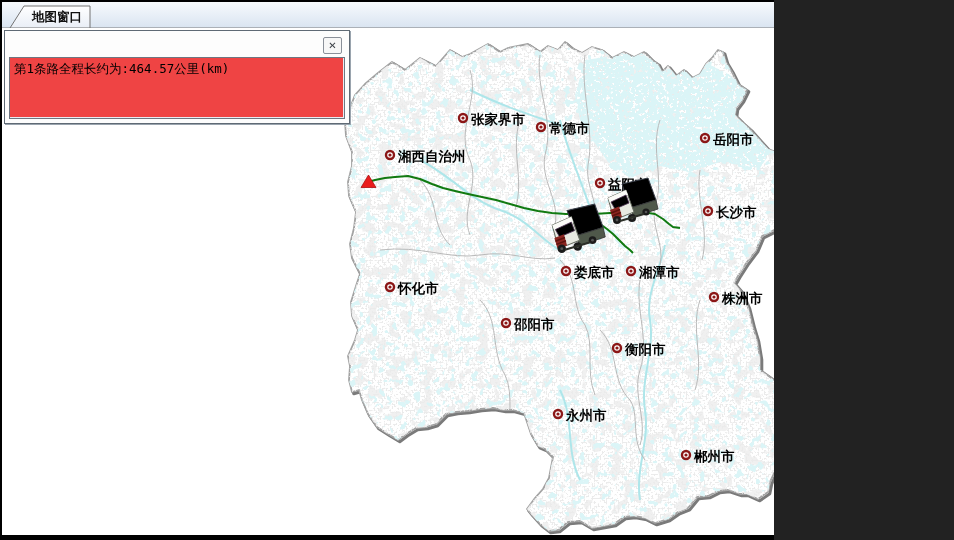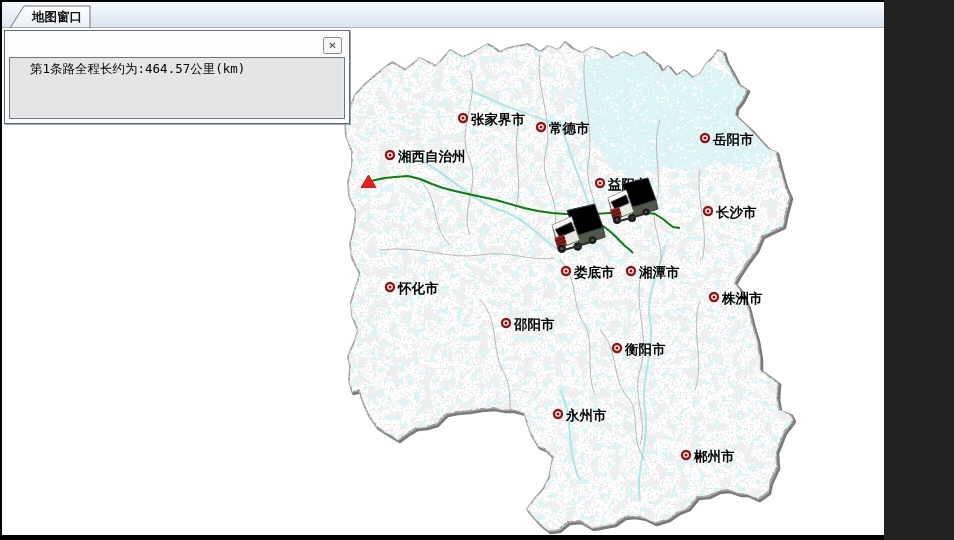--- a/index.html
+++ b/index.html
@@ -1,28 +1,28 @@
 <!DOCTYPE html>
 <html><head>
 <meta charset="utf-8">
 <style>
   html,body{margin:0;padding:0;background:#222;}
-  .frame{position:relative;width:884px;height:540px;background:#000;overflow:hidden;
+  .frame{position:relative;width:774px;height:540px;background:#000;overflow:hidden;
          font-family:"Liberation Sans","DejaVu Sans",sans-serif;}
   .gfx{position:absolute;left:0;top:0;}
   
   .info-panel{position:absolute;left:4px;top:30px;width:344px;height:92px;
     background:#fdfdfd;border:1px solid #5f6a75;box-shadow:1px 1px 0 #9aa4ae;z-index:5;}
   .close-btn{position:absolute;right:7px;top:6px;width:19px;height:17px;background:#f7f7f7;
     border:1px solid #8a9099;border-radius:2px;font-size:10px;line-height:15px;text-align:center;
     color:#3a3f45;cursor:pointer;padding:0;}
-  .info-box{position:absolute;left:4px;right:4px;top:26px;bottom:4px;background:#e5e5e5;
+  .info-box{position:absolute;left:4px;right:4px;top:26px;bottom:4px;background:#ef4444;
     border:1px solid #6e7681;box-shadow:inset -1px -1px 0 #e8edf3;
     font-family:"DejaVu Sans Mono","Liberation Mono",monospace;font-size:12.5px;color:#000;
-    padding:3px 20px;line-height:16px;white-space:nowrap;overflow:hidden;}
+    padding:3px 4px;line-height:16px;white-space:nowrap;overflow:hidden;}
   .city-label{font-size:13.5px;font-weight:bold;fill:#000;font-family:"Liberation Sans","DejaVu Sans",sans-serif;}
   .tab-label{font-size:12.5px;font-weight:bold;fill:#111;font-family:"Liberation Sans","DejaVu Sans",sans-serif;}
 </style>
 </head>
 <body>
 
 <div class="frame">
 
 <svg class="gfx" width="954" height="540" viewBox="0 0 954 540">
   <defs>

